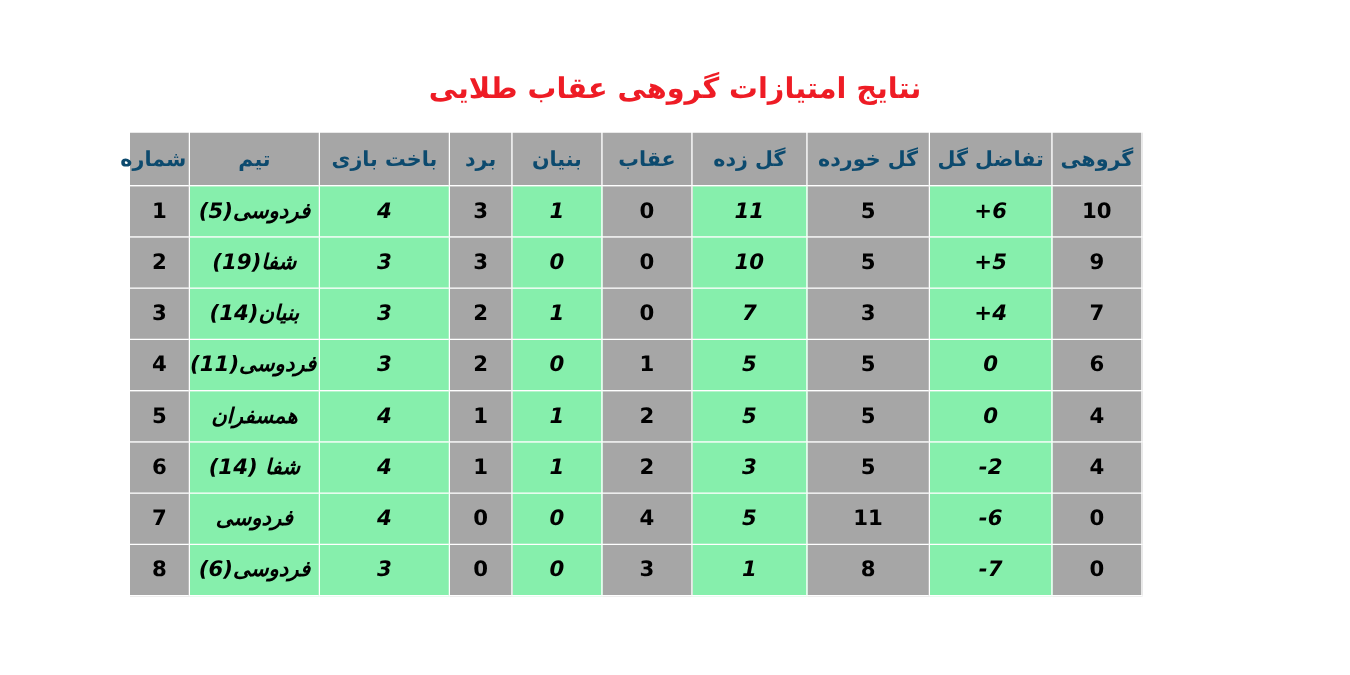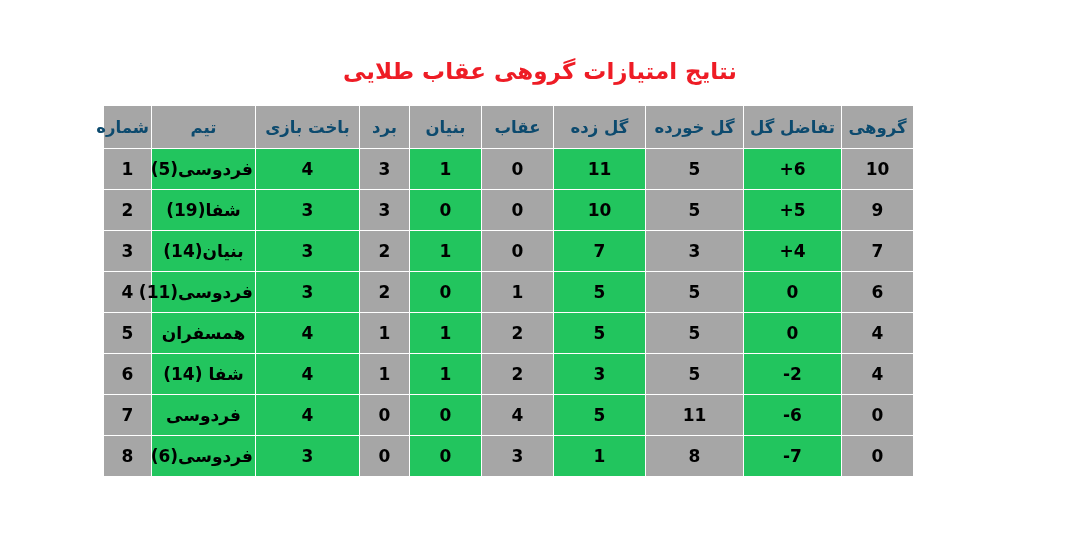--- a/index.html
+++ b/index.html
@@ -57,21 +57,21 @@
     white-space: nowrap;
   }
   
   table.standings thead th {
     background: #a6a6a6;
     color: #0c4a6e;
     font-size: 16.5px;
     height: 42px;
   }
   
-  td.cream { background: #22c55e; }
+  td.cream { background: #86efac; font-style: italic; }
   td.gray  { background: #a6a6a6; }
 
   
   col.c-points   { width: 72px; }
   col.c-gd       { width: 98px; }
   col.c-against  { width: 98px; }
   col.c-for      { width: 92px; }
   col.c-loss     { width: 72px; }
   col.c-draw     { width: 72px; }
   col.c-win      { width: 50px; }

